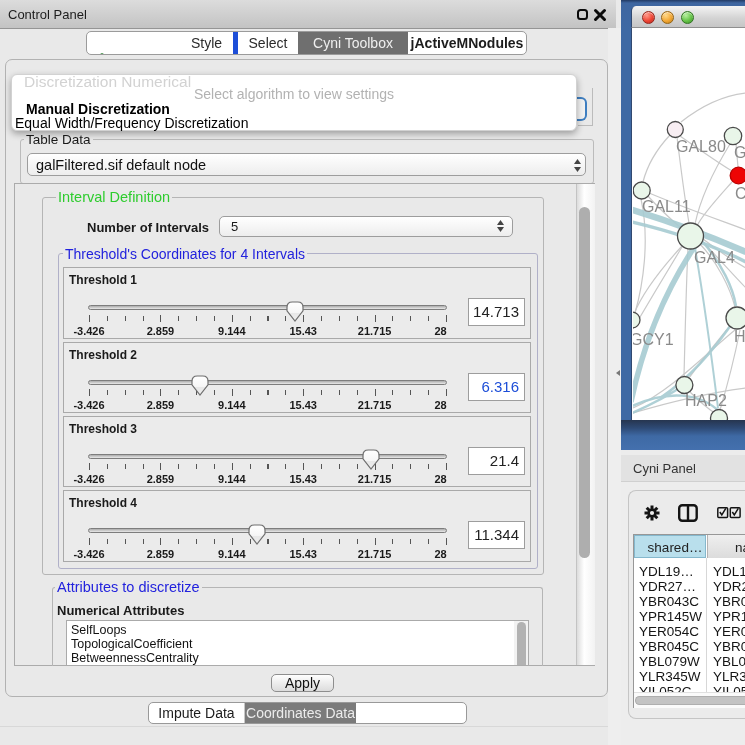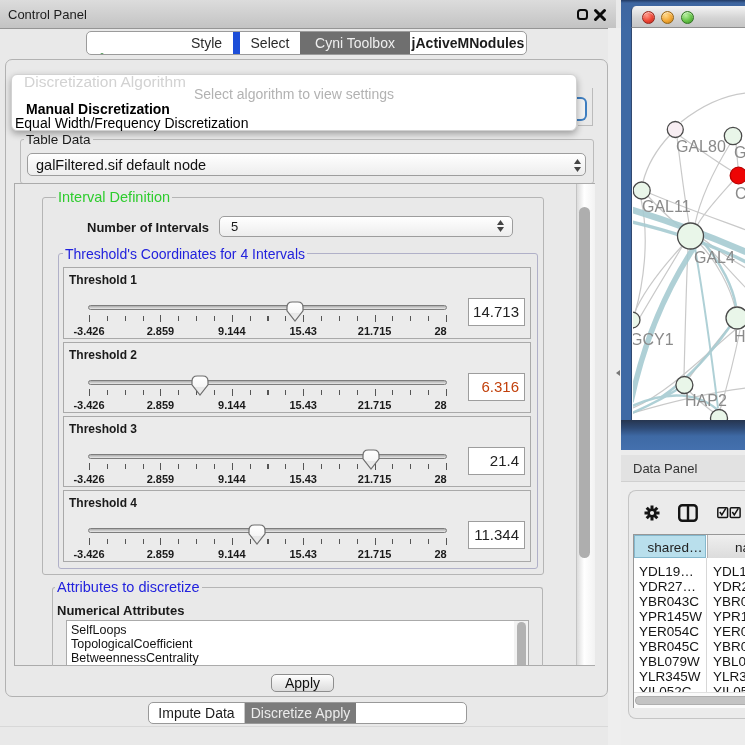--- a/index.html
+++ b/index.html
@@ -21,21 +21,21 @@
 <div class="abs" style="left:86px;top:30.5px;width:441px;height:24px;background:#fff;border:1px solid #9b9b9b;border-radius:5px;box-sizing:border-box;display:flex;overflow:hidden;font-size:14px;">
   <div style="width:91px;display:flex;align-items:center;justify-content:center;border-right:2px solid #c4b5fd;margin-top:28px;">
     <svg width="12" height="13" viewBox="0 0 12 13" style="margin-right:4px;">
       <circle cx="3" cy="2.5" r="2" fill="#4caf50" stroke="#2e7d32" stroke-width="0.7"></circle>
       <circle cx="3" cy="10.5" r="2" fill="#4caf50" stroke="#2e7d32" stroke-width="0.7"></circle>
       <circle cx="9" cy="6.5" r="2" fill="#4caf50" stroke="#2e7d32" stroke-width="0.7"></circle>
       <path d="M3 4.5 L3 8.5 M4.5 3.2 L7.5 5.8" stroke="#555" stroke-width="0.9" fill="none"></path>
     </svg>
         <span style="color:#2b2b2b;">Network</span>
       </div>
-  <div style="width:53px;display:flex;align-items:center;justify-content:center;border-right:7px solid #1d4ed8;color:#2b2b2b;text-align:center;">Style</div>
+  <div style="width:53px;display:flex;align-items:center;justify-content:center;border-right:5px solid #1d4ed8;color:#2b2b2b;text-align:center;">Style</div>
   <div style="width:60px;display:flex;align-items:center;justify-content:center;color:#2b2b2b;">Select</div>
   <div style="width:110px;display:flex;align-items:center;justify-content:center;background:#6f6f6f;color:#efefef;">Cyni Toolbox</div>
   <div style="flex:1;display:flex;align-items:center;justify-content:center;color:#1c1c1c;font-weight:bold;">jActiveMNodules</div>
 </div>
 
 <div class="abs" style="left:5px;top:59px;width:603px;height:638px;border:1.5px solid #b2b2b2;border-radius:7px;box-sizing:border-box;background:#e9e9e9;"></div>
 
 <div class="abs" style="left:578px;top:125px;width:15px;height:1px;background:#bbb;"></div>
 <div class="abs" style="left:592px;top:88px;width:1px;height:38px;background:#bbb;"></div>
 <svg class="abs" style="left:571px;top:104px;" width="6" height="4" viewBox="0 0 6 4">
@@ -115,21 +115,21 @@
 <path d="M1 6.2 Q1 1 6.2 1 L11.8 1 Q17 1 17 6.2 L17 9.8 L9 20 L1 9.8 Z" fill="url(#thg2)" stroke="#6e6e6e" stroke-width="1.2"></path>
 <defs>
         <linearGradient id="thg2" x1="0" y1="0" x2="0" y2="1">
           <stop offset="0" stop-color="#ffffff"></stop>
           <stop offset="0.55" stop-color="#f6f6f6"></stop>
           <stop offset="0.6" stop-color="#e8e8e8"></stop>
           <stop offset="1" stop-color="#ededed"></stop>
         </linearGradient>
       </defs>
     </svg>
-<div class="abs" style="left:468px;top:372.5px;width:57px;height:28px;background:#fff;border:1px solid #9d9d9d;box-sizing:border-box;font-size:15px;line-height:26px;text-align:right;padding-right:5px;color:#c2410c;">6.316</div>
+<div class="abs" style="left:468px;top:372.5px;width:57px;height:28px;background:#fff;border:1px solid #9d9d9d;box-sizing:border-box;font-size:15px;line-height:26px;text-align:right;padding-right:5px;color:#1d4ed8;">6.316</div>
 <div class="abs" style="left:63px;top:415.5px;width:468px;height:71.5px;background:#ebebeb;border:1px solid #a9a9a9;box-sizing:border-box;"></div>
 <div class="abs" style="left:69px;top:421.5px;font-size:12px;font-weight:bold;">Threshold 3</div>
 <div class="abs" style="left:88.0px;top:453.5px;width:359.0px;height:5px;border:1px solid #7d7d7d;border-radius:3px;background:linear-gradient(#ababab,#e9e9e9);box-sizing:border-box;"></div>
 <div class="abs" style="left:89.0px;top:464.0px;width:358.5px;height:5px;background:repeating-linear-gradient(90deg,#555 0px,#555 1px,transparent 1px,transparent 17.85px);"></div>
 <div class="abs" style="left:89.0px;top:463.0px;width:358.5px;height:7px;background:repeating-linear-gradient(90deg,#555 0px,#555 1px,transparent 1px,transparent 71.4px);"></div>
 <div class="abs" style="left:64.0px;top:473.0px;width:50px;text-align:center;font-size:11px;font-weight:600;color:#1a1a1a;">-3.426</div>
 <div class="abs" style="left:135.4px;top:473.0px;width:50px;text-align:center;font-size:11px;font-weight:600;color:#1a1a1a;">2.859</div>
 <div class="abs" style="left:206.8px;top:473.0px;width:50px;text-align:center;font-size:11px;font-weight:600;color:#1a1a1a;">9.144</div>
 <div class="abs" style="left:278.2px;top:473.0px;width:50px;text-align:center;font-size:11px;font-weight:600;color:#1a1a1a;">15.43</div>
 <div class="abs" style="left:349.6px;top:473.0px;width:50px;text-align:center;font-size:11px;font-weight:600;color:#1a1a1a;">21.715</div>
@@ -175,27 +175,27 @@
 <div class="abs" style="left:57px;top:602.5px;font-size:13px;font-weight:bold;">Numerical Attributes</div>
 <div class="abs" style="left:66px;top:620px;width:463px;height:45px;background:#fff;border:1px solid #aaa;border-bottom:none;box-sizing:border-box;"></div>
 <div class="abs" style="left:71px;top:624px;font-size:12.5px;line-height:13.8px;color:#111;">SelfLoops<br>TopologicalCoefficient<br>BetweennessCentrality</div>
 <div class="abs" style="left:514px;top:621px;width:14px;height:44px;background:#f2f2f2;"></div>
 <div class="abs" style="left:517px;top:622px;width:9px;height:43px;background:#b2b2b2;border-radius:5px 5px 0 0;"></div>
 
 <div class="abs" style="left:271px;top:674px;width:63px;height:18px;background:linear-gradient(#fefefe,#dcdcdc);border:1px solid #8e8e8e;border-radius:5px;box-sizing:border-box;text-align:center;font-size:14px;line-height:16.5px;color:#111;">Apply</div>
 
 <div class="abs" style="left:148px;top:702px;width:319px;height:22px;background:#fff;border:1px solid #999;border-radius:5px;box-sizing:border-box;display:flex;overflow:hidden;font-size:14px;">
   <div style="width:95px;display:flex;align-items:center;justify-content:center;border-right:1px solid #c8c8c8;color:#1c1c1c;">Impute Data</div>
-  <div style="width:111px;display:flex;align-items:center;justify-content:center;background:#7b7b7b;color:#ececec;">Discretize Apply</div>
+  <div style="width:111px;display:flex;align-items:center;justify-content:center;background:#7b7b7b;color:#ececec;">Coordinates Data</div>
   <div style="flex:1;display:flex;align-items:center;justify-content:center;color:#1c1c1c;margin-top:44px;">Infer Network</div>
 </div>
 <div class="abs" style="left:0;top:726px;width:616px;height:1px;background:#d8d8d8;"></div>
 
 <div class="abs" style="left:11px;top:74px;width:566px;height:57px;background:#fff;border:1px solid #d2d2d2;border-radius:6px;box-sizing:border-box;box-shadow:0 3px 7px rgba(0,0,0,0.32);"></div>
-<div class="abs" style="left:24px;top:73px;font-size:15.5px;color:#d2d2d2;">Discretization Algorithm</div>
+<div class="abs" style="left:24px;top:73px;font-size:15.5px;color:#d2d2d2;">Discretization Numerical</div>
 <div class="abs" style="left:11px;top:86px;width:566px;text-align:center;font-size:14px;color:#b2b2b2;">Select algorithm to view settings</div>
 <div class="abs" style="left:15px;top:100.5px;font-size:14px;font-weight:bold;color:#000;padding-left:11px;">Manual Discretization</div>
 <div class="abs" style="left:15px;top:114.5px;font-size:14px;color:#000;">Equal Width/Frequency Discretization</div>
 
 <div class="abs" style="left:608px;top:28px;width:13px;height:717px;background:#eeeeee;"></div>
 <div class="abs" style="left:615.5px;top:369.5px;width:0;height:0;border-top:3px solid transparent;border-bottom:3px solid transparent;border-right:4.5px solid #777;"></div>
 
 <div class="abs" style="left:621px;top:0;width:124px;height:450px;background:linear-gradient(#223a63 0px,#3e66a0 3px,#3e69a4 30px,#3e69a4 100%);"></div>
 <div class="abs" style="left:621px;top:450px;width:124px;height:5px;background:#ececec;"></div>
 
@@ -261,21 +261,21 @@
   <text x="694" y="263">GAL4</text>
   <text x="630" y="345">GCY1</text>
   <text x="734" y="342">H</text>
   <text x="685" y="406">HAP2</text>
 </g>
 
 </svg>
 
 <div class="abs" style="left:621px;top:455px;width:124px;height:290px;background:#ededed;"></div>
 <div class="abs" style="left:621px;top:455px;width:124px;height:26px;background:#e2e2e2;border-bottom:1px solid #d0d0d0;"></div>
-<div class="abs" style="left:633px;top:461px;font-size:13px;color:#333;">Data Panel</div>
+<div class="abs" style="left:633px;top:461px;font-size:13px;color:#333;">Cyni Panel</div>
 
 <div class="abs" style="left:628px;top:490px;width:117px;height:229px;background:#ebebeb;border:1px solid #c5c5c5;border-right:none;border-radius:8px 0 0 8px;box-sizing:border-box;"></div>
 
 <svg class="abs" style="left:643px;top:504px;" width="100" height="18" viewBox="0 0 100 18">
   <g fill="#141414">
     <circle cx="9" cy="9" r="4.6"></circle>
     <g stroke="#141414" stroke-width="3">
       <line x1="9" y1="1.5" x2="9" y2="16.5"></line>
       <line x1="1.5" y1="9" x2="16.5" y2="9"></line>
       <line x1="3.7" y1="3.7" x2="14.3" y2="14.3"></line>

